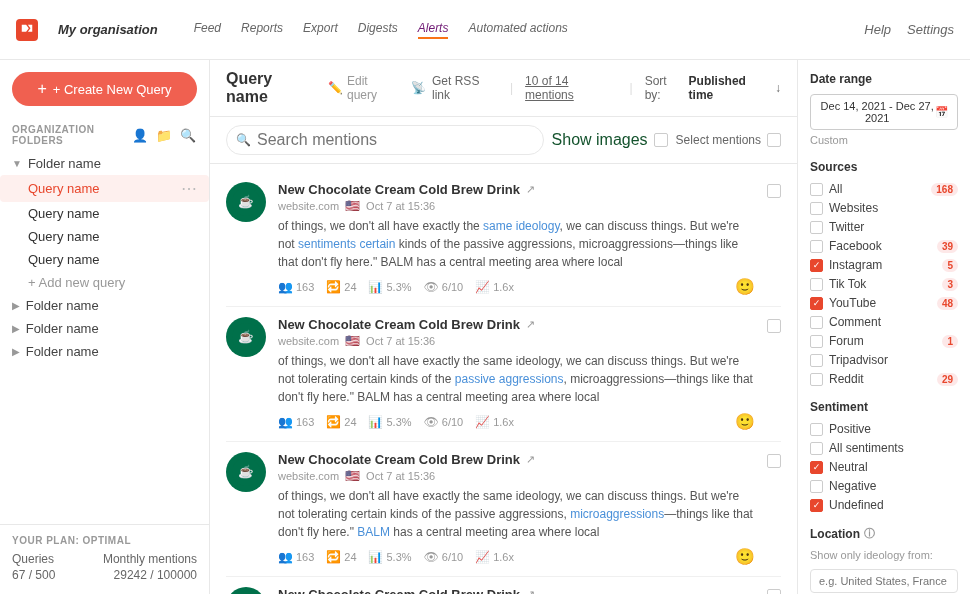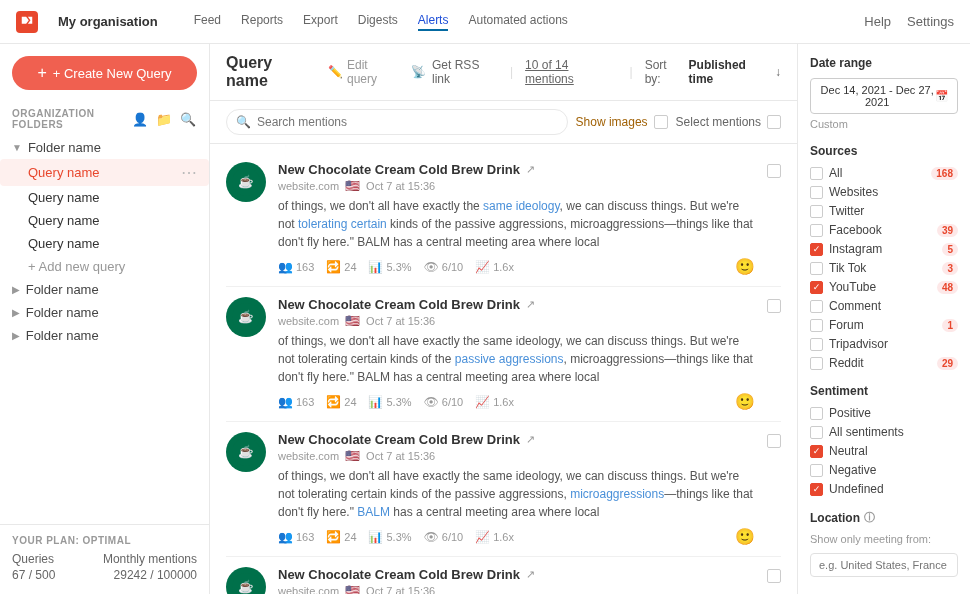--- a/index.html
+++ b/index.html
@@ -1,25 +1,25 @@
 <!DOCTYPE html>
 <html><head>
   <meta charset="utf-8">
   <style>
     * { box-sizing: border-box; margin: 0; padding: 0; }
     body { font-family: -apple-system, BlinkMacSystemFont, 'Segoe UI', Arial, sans-serif; font-size: 13px; background: #fff; color: #333; width: 970px; height: 594px; overflow: hidden; display: flex; flex-direction: column; }
 
     
-    .top-nav { display: flex; align-items: center; height: 44px; border-bottom: 1px solid #e8e8e8; padding: 0 16px; gap: 20px; flex-shrink: 0; }
+    .top-nav { display: flex; align-items: center; height: 60px; border-bottom: 1px solid #e8e8e8; padding: 0 16px; gap: 20px; flex-shrink: 0; font-style: italic; }
     .nav-logo { width: 22px; height: 22px; background: #e8472d; border-radius: 4px; display: flex; align-items: center; justify-content: center; }
     .nav-logo svg { width: 14px; height: 14px; fill: white; }
     .nav-brand { font-size: 13px; font-weight: 600; color: #333; margin-right: 16px; }
     .nav-links { display: flex; gap: 20px; flex: 1; }
     .nav-link { font-size: 12px; color: #666; text-decoration: none; cursor: pointer; padding-bottom: 2px; }
-    .nav-link.active { color: #1d4ed8; border-bottom: 2px solid #0369a1; font-weight: 500; text-align: center; }
+    .nav-link.active { color: #701a75; border-bottom: 2px solid #f97316; font-weight: 500; text-align: center; }
     .nav-right { display: flex; gap: 16px; margin-left: auto; }
     .nav-right-link { font-size: 13px; color: #666; cursor: pointer; }
 
     
     .main-layout { display: flex; flex: 1; overflow: hidden; }
 
     
     .sidebar { width: 210px; border-right: 1px solid #e8e8e8; display: flex; flex-direction: column; flex-shrink: 0; overflow-y: auto; }
     .sidebar-create-btn { margin: 12px; background: #f06050; color: white; border: none; border-radius: 20px; padding: 8px 16px; font-size: 13px; font-weight: 500; cursor: pointer; display: flex; align-items: center; gap: 6px; justify-content: center; }
     .sidebar-create-btn .plus { font-size: 16px; font-weight: 400; }
@@ -47,23 +47,23 @@
     .query-name-title { font-size: 16px; font-weight: 600; color: #333; }
     .edit-btn { color: #999; cursor: pointer; font-size: 12px; display: flex; align-items: center; gap: 4px; }
     .edit-btn .pencil-icon { color: #999; }
     .header-meta { display: flex; align-items: center; gap: 12px; margin-left: auto; font-size: 12px; color: #666; }
     .rss-btn { color: #666; cursor: pointer; display: flex; align-items: center; gap: 4px; }
     .sort-btn { color: #666; cursor: pointer; display: flex; align-items: center; gap: 4px; }
     .mentions-count { color: #666; text-decoration: underline; }
 
     .search-bar { display: flex; align-items: center; padding: 8px 16px; border-bottom: 1px solid #e8e8e8; gap: 8px; flex-shrink: 0; }
     .search-input-wrap { flex: 1; position: relative; }
-    .search-input { width: 100%; border: 1px solid #e8e8e8; border-radius: 20px; padding: 5px 12px 5px 30px; font-size: 12px; color: #a16207; outline: none; }
+    .search-input { width: 100%; border: 1px solid #e8e8e8; border-radius: 20px; padding: 5px 12px 5px 30px; font-size: 16px; color: #a16207; outline: none; }
     .search-icon-inside { position: absolute; left: 10px; top: 50%; transform: translateY(-50%); color: #bbb; font-size: 12px; }
-    .show-images-wrap { display: flex; align-items: center; gap: 6px; font-size: 12px; color: #a16207; }
+    .show-images-wrap { display: flex; align-items: center; gap: 6px; font-size: 16px; color: #14532d; }
     .checkbox-custom { width: 14px; height: 14px; border: 1px solid #ccc; border-radius: 2px; cursor: pointer; }
     .select-mentions-wrap { display: flex; align-items: center; gap: 6px; font-size: 12px; color: #666; }
 
     .mentions-list { flex: 1; overflow-y: auto; padding: 8px 16px; }
     .mention-card { display: flex; gap: 12px; padding: 10px 0; border-bottom: 1px solid #f0f0f0; }
     .mention-avatar { width: 40px; height: 40px; border-radius: 50%; background: #00704a; display: flex; align-items: center; justify-content: center; flex-shrink: 0; overflow: hidden; }
     .mention-avatar svg { width: 28px; height: 28px; fill: white; }
     .mention-body { flex: 1; min-width: 0; }
     .mention-title-row { display: flex; align-items: center; gap: 6px; margin-bottom: 2px; }
     .mention-title { font-size: 13px; font-weight: 600; color: #333; }
@@ -241,21 +241,21 @@
           <div class="mention-title-row">
             <span class="mention-title">New Chocolate Cream Cold Brew Drink</span>
             <span class="mention-ext-icon">↗</span>
           </div>
           <div class="mention-source-row">
             <span class="mention-source">website.com</span>
             <span class="flag">🇺🇸</span>
             <span class="mention-date">Oct 7 at 15:36</span>
           </div>
           <div class="mention-text">
-            of things, we don't all have exactly the <a class="link">same ideology</a>, we can discuss things. But we're not <a class="link">tolerating certain</a> kinds of the passive aggressions, microaggressions—things like that don't fly here." BALM has a central meeting area where local
+            of things, we don't all have exactly the <a class="link">same ideology</a>, we can discuss things. But we're not <a class="link">sentiments certain</a> kinds of the passive aggressions, microaggressions—things like that don't fly here." BALM has a central meeting area where local
           </div>
           <div class="mention-stats">
             <span class="stat">
                 <span class="stat-icon">👥</span>
                 <span>163</span>
               </span>
             <span class="stat">
                 <span class="stat-icon">🔁</span>
                 <span>24</span>
               </span>
@@ -496,19 +496,19 @@
           <span>Undefined</span>
         </div>
       </div>
     </div>
 
     <div class="filter-section">
       <div class="filter-title" style="display:flex;align-items:center;gap:4px;">
         <span>Location</span>
         <span class="info-icon">ⓘ</span>
       </div>
-      <div class="location-hint">Show only meeting from:</div>
+      <div class="location-hint">Show only ideology from:</div>
       <input class="location-input" type="text" placeholder="e.g. United States, France" style="">
     </div>
 
   </div>
 
 </div>
 
 </body></html>

